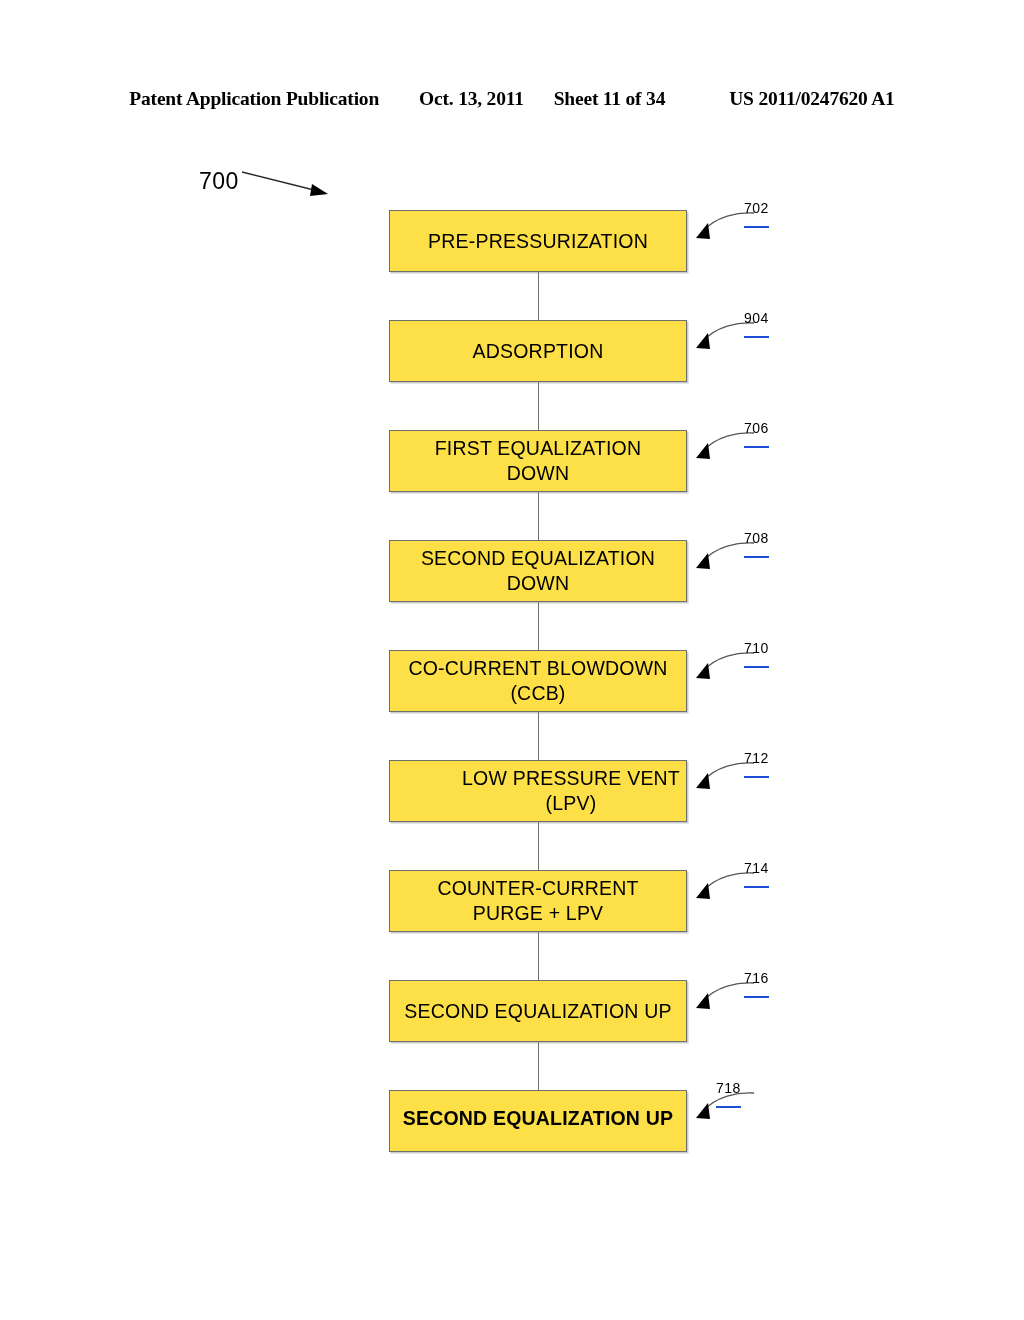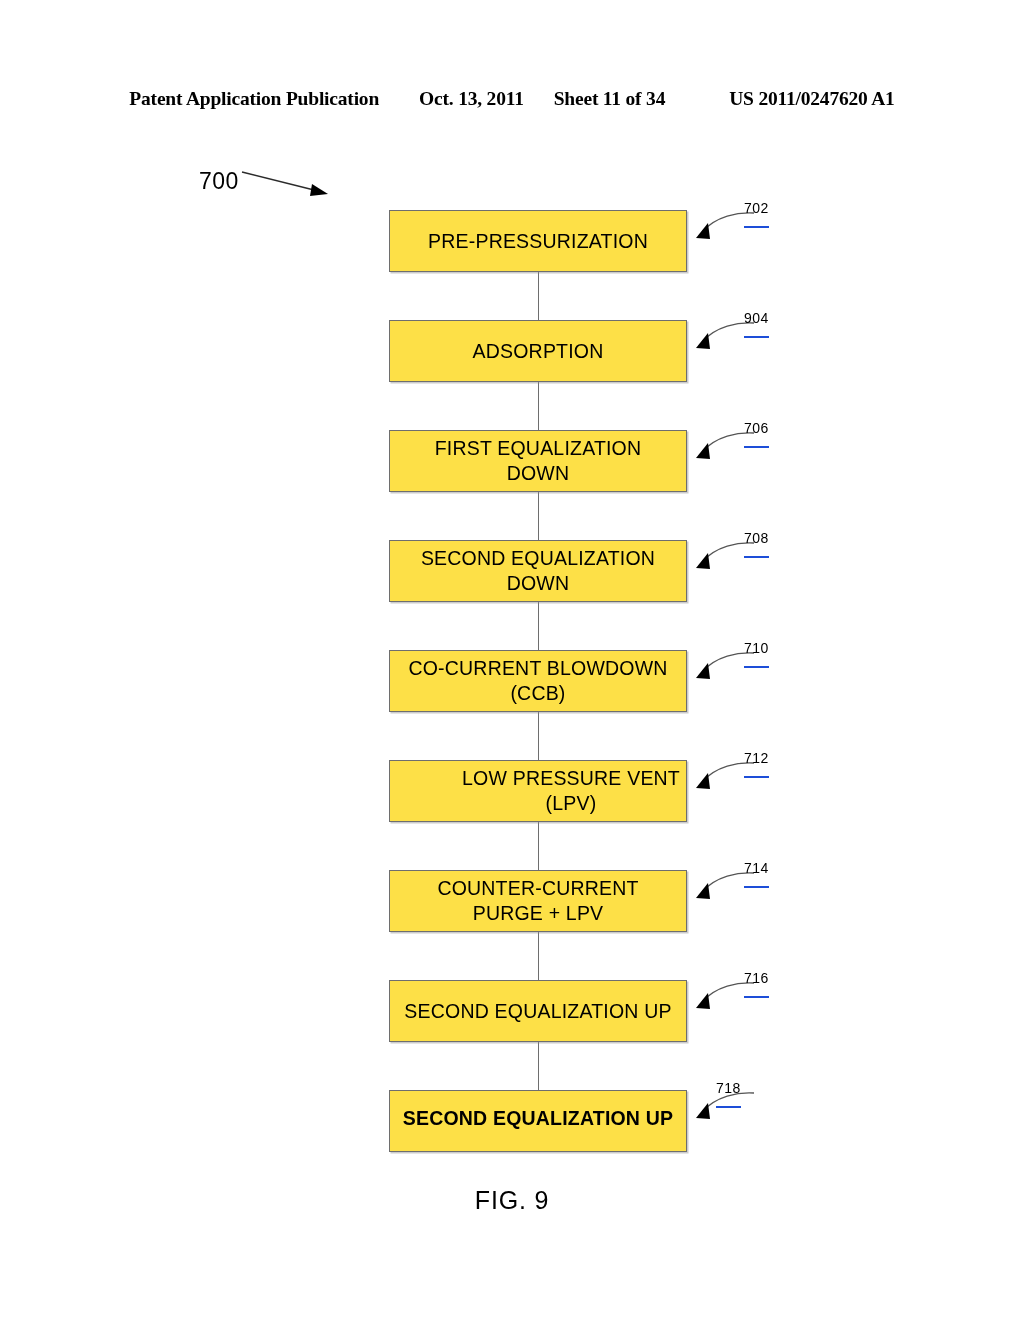--- a/index.html
+++ b/index.html
@@ -227,14 +227,13 @@
       <div class="flow-box top-text" style="top: 1090px;">
         <div class="box-label">SECOND EQUALIZATION UP</div>
       </div>
       <svg class="ref-leader" viewBox="0 0 68 44" style="left: 688px; top: 1086px;">
         <path d="M66 7 C 50 6, 28 10, 14 26" stroke="#555" stroke-width="1.3" fill="none"></path>
         <path d="M20 17 L8 32 L22 33 Z" fill="#000"></path>
       </svg>
       <div class="ref-num" style="left: 716px; top: 1077px;">718</div>
     </div>
 
-  <div id="fig-caption">FIG. 9</div>
 </div>
 
 </body></html>

